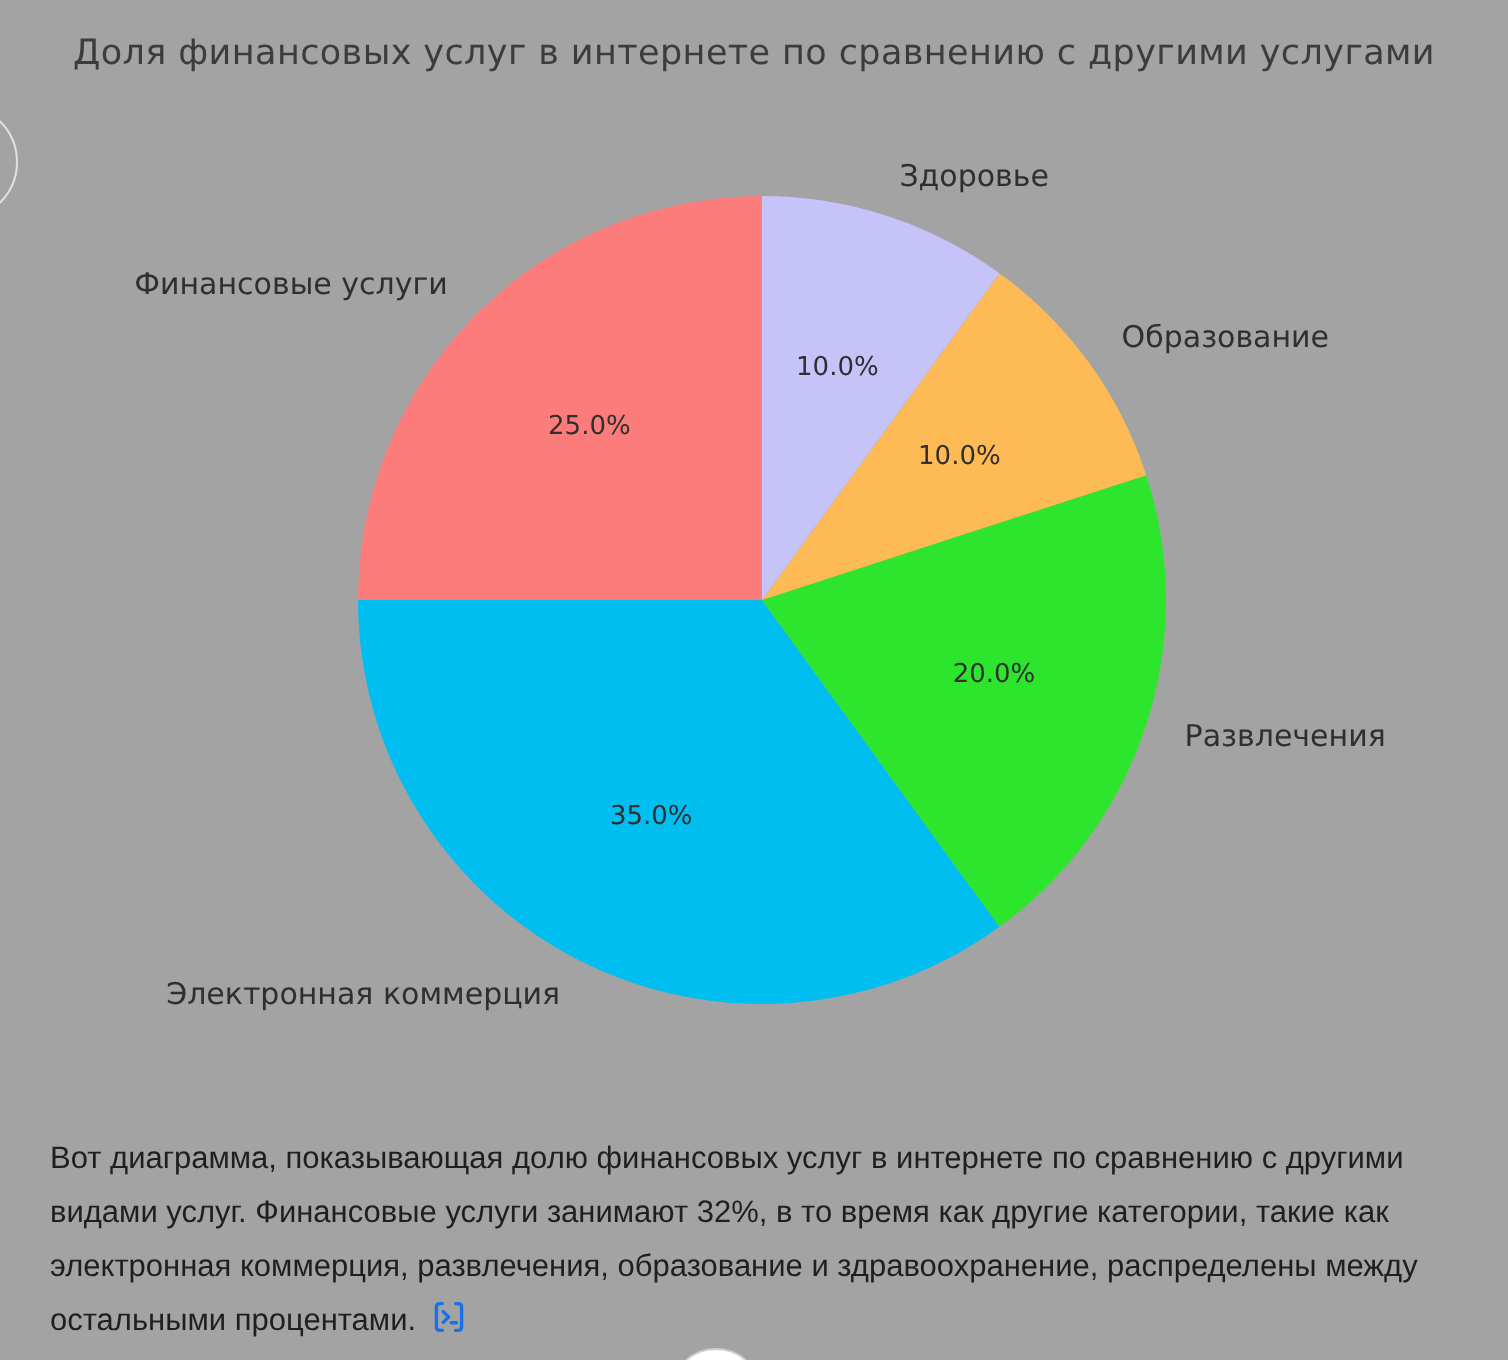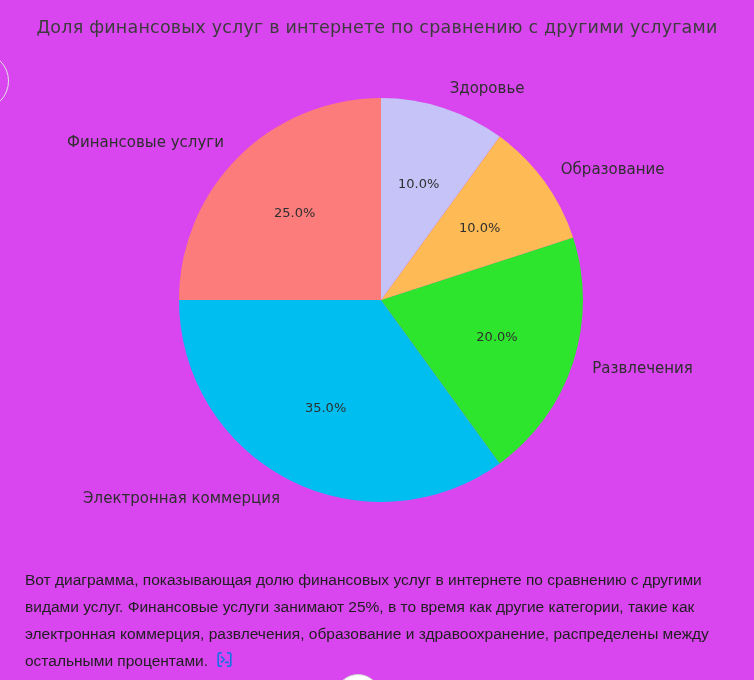--- a/index.html
+++ b/index.html
@@ -4,21 +4,21 @@
 <style>
   html, body {
     margin: 0;
     padding: 0;
     background: #ffffff;
   }
   .canvas {
     position: relative;
     width: 754px;
     height: 680px;
-    background: #d946ef;
+    background: #a3a3a3;
     overflow: hidden;
     font-family: "Liberation Sans", sans-serif;
   }
   
   .corner-arc {
     position: absolute;
     left: -49px;
     top: 52px;
     width: 56px;
     height: 56px;
@@ -103,21 +103,21 @@
         <path d="M 381 245 L 573.11 182.58 A 202 202 0 0 0 499.73 81.58 Z" fill="#fdba55"></path>
         <text x="479.7" y="173.3" text-anchor="middle" dominant-baseline="middle" font-size="13">10.0%</text>
         <text x="560.8" y="114.4" text-anchor="start" dominant-baseline="middle" font-size="15">Образование</text>
         <path d="M 381 245 L 499.73 81.58 A 202 202 0 0 0 381.00 43.00 Z" fill="#c5c3f7"></path>
         <text x="418.7" y="129.0" text-anchor="middle" dominant-baseline="middle" font-size="13">10.0%</text>
         <text x="449.7" y="33.7" text-anchor="start" dominant-baseline="middle" font-size="15">Здоровье</text>
       </svg>
   </div>
 
   <div class="message">
-    <span>Вот диаграмма, показывающая долю финансовых услуг в интернете по сравнению с другими видами услуг. Финансовые услуги занимают 25%, в то время как другие категории, такие как электронная коммерция, развлечения, образование и здравоохранение, распределены между остальными процентами.</span>
+    <span>Вот диаграмма, показывающая долю финансовых услуг в интернете по сравнению с другими видами услуг. Финансовые услуги занимают 32%, в то время как другие категории, такие как электронная коммерция, развлечения, образование и здравоохранение, распределены между остальными процентами.</span>
     <span class="code-icon">
       <svg width="19" height="19" viewBox="0 0 19 19" fill="none" stroke="#1673e6" stroke-width="1.7" stroke-linecap="round" stroke-linejoin="round">
         <path d="M6.2 2.8 H5 Q3.2 2.8 3.2 4.6 V14.4 Q3.2 16.2 5 16.2 H6.2"></path>
         <path d="M12.8 2.8 H14 Q15.8 2.8 15.8 4.6 V14.4 Q15.8 16.2 14 16.2 H12.8"></path>
         <path d="M6.6 6.8 L9.3 9.5 L6.6 12.2"></path>
         <path d="M10.6 12.4 H13.2"></path>
       </svg>
     </span>
   </div>
 

